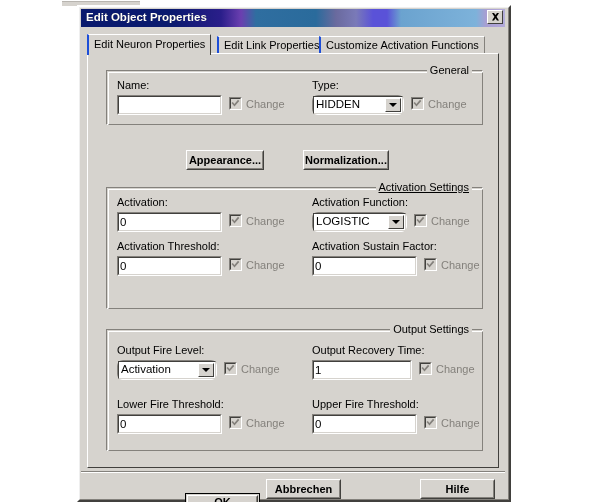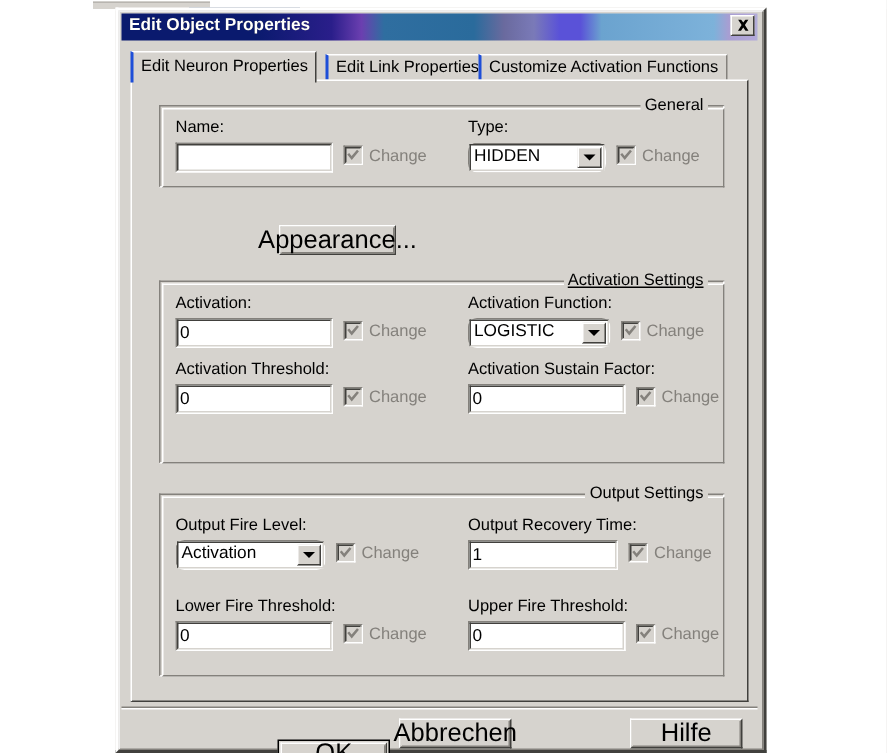--- a/index.html
+++ b/index.html
@@ -333,27 +333,28 @@
 
   
   .pushbtn {
     position: absolute;
     background: #d6d3ce;
     border-top: 1px solid #ffffff;
     border-left: 1px solid #ffffff;
     border-right: 1px solid #41403d;
     border-bottom: 1px solid #41403d;
     box-sizing: border-box;
-    font-size: 17px;
+    font-size: 11px;
     color: #000;
     display: flex;
     align-items: center;
     justify-content: center;
     cursor: pointer;
     font-family: "Liberation Sans", sans-serif;
+    font-weight: bold;
   }
   .pushbtn .pb-in {
     position: absolute;
     left: 0; top: 0; right: 0; bottom: 0;
     border-top: 1px solid #d6d3ce;
     border-left: 1px solid #d6d3ce;
     border-right: 1px solid #84817c;
     border-bottom: 1px solid #84817c;
     box-sizing: border-box;
     pointer-events: none;
@@ -457,20 +458,24 @@
             <path d="M0.5 4 L1.8 3 L3.4 5 L7 0.8 L8.3 1.9 L3.5 7.6 Z" fill="#84817c"></path>
           </svg>
         </div>
         <span class="cb-label disabled">Change</span>
       </div>
     </div>
 
     <div class="pushbtn" style="left:98px; top:96px; width:78px; height:20px;">
       <div class="pb-in"></div>
       <span class="pb-label">Appearance...</span>
+    </div>
+    <div class="pushbtn" style="left:215px; top:96px; width:86px; height:20px;">
+      <div class="pb-in"></div>
+      <span class="pb-label">Normalization...</span>
     </div>
 
     <div class="groupbox" style="left:18px; top:133px; width:377px; height:122px;">
       <div class="groupbox-inner"></div>
       <div class="group-legend" style="right:10px;text-decoration:underline;">Activation Settings</div>
 
       <div class="field-label" style="left:10px; top:8px;">Activation:</div>
       <div class="textfield" style="left:10px; top:24px; width:105px;">
         <div class="textfield-in"></div>
         <input type="text" value="0" style="">

